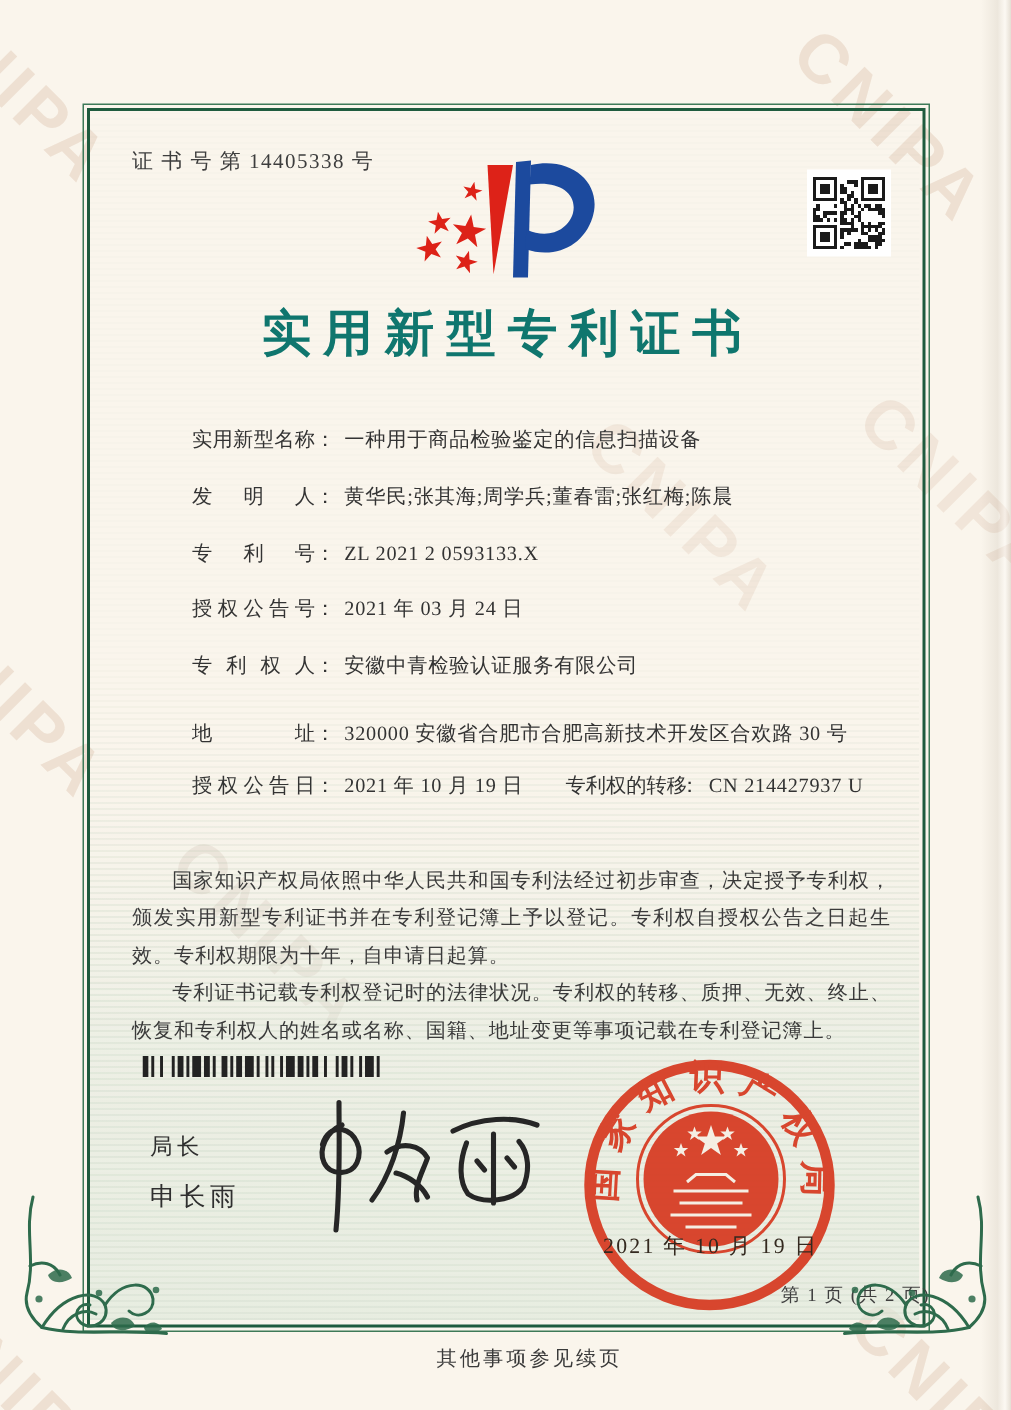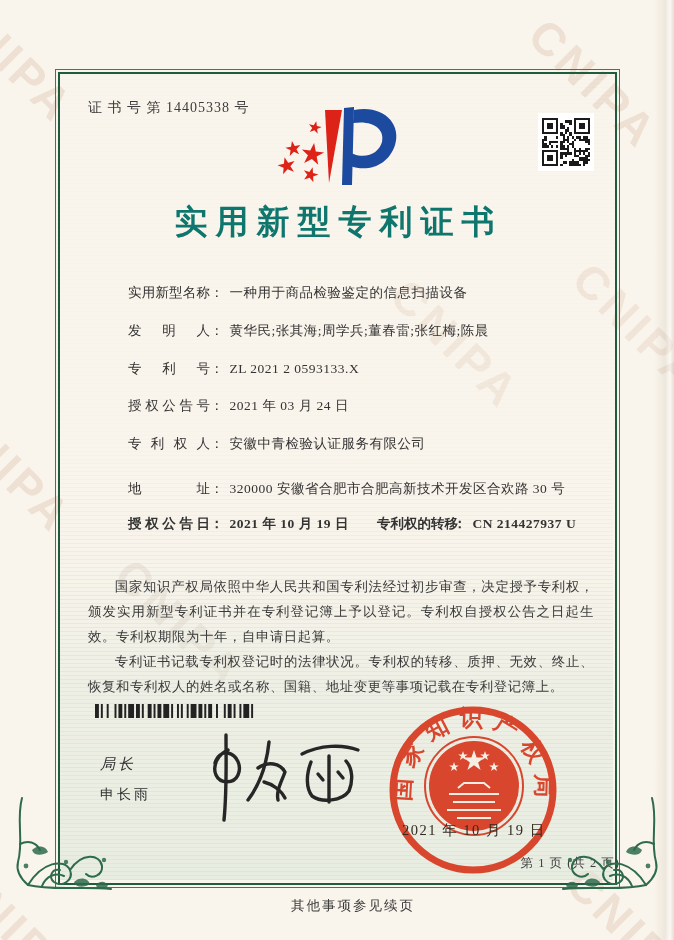--- a/index.html
+++ b/index.html
@@ -64,39 +64,39 @@
     background:#fff;display:flex;align-items:center;justify-content:center;
   }
   .title{
     position:absolute;left:57px;top:200px;width:563px;z-index:2;
     text-align:center;font-size:33px;font-weight:700;letter-spacing:8px;
     color:#0f766e;
   }
   
   .fields{position:absolute;left:88px;top:284px;width:508px;z-index:2;font-size:13.5px;color:#333;}
   .frow{position:absolute;left:0;width:508px;white-space:nowrap;margin-left:40px;}
-  .r1{top:0;}.r2{top:38px;}.r3{top:76px;}.r4{top:113px;}.r5{top:151px;}.r6{top:196px;}.r7{top:231px;font-weight:bold;}
+  .r1{top:0;}.r2{top:38px;}.r3{top:76px;}.r4{top:113px;}.r5{top:151px;}.r6{top:196px;}.r7{top:231px;}
   .flabel{
     display:inline-block;width:82px;color:#333;
     text-align:justify;text-align-last:justify;
   }
   .fcolon{display:inline-block;margin-right:6px;color:#333;}
   .fval{letter-spacing:0.5px;color:#333;}
   .col2{position:absolute;left:249px;top:0;}
   .col2 .flabel{width:76px;}
   
   .paras{position:absolute;left:88px;top:546px;width:506px;z-index:2;margin-top:28px;}
   .paras p{
     margin:0;text-indent:2em;text-align:justify;
     font-size:13.4px;line-height:25px;letter-spacing:0.6px;color:#3a3a3a;
   }
   
   .barcode{position:absolute;left:95px;top:704px;z-index:2;}
-  .issuer-title{position:absolute;left:100px;top:755px;z-index:2;font-size:15px;letter-spacing:3px;color:#2f2f2f;font-style:italic;}
-  .issuer-name{position:absolute;left:100px;top:786px;z-index:2;font-size:14px;letter-spacing:3px;color:#2f2f2f;}
+  .issuer-title{position:absolute;left:100px;top:755px;z-index:2;font-size:15px;letter-spacing:3px;color:#2f2f2f;}
+  .issuer-name{position:absolute;left:100px;top:786px;z-index:2;font-size:17px;letter-spacing:3px;color:#2f2f2f;}
   .signature{position:absolute;left:192px;top:730px;z-index:2;}
   .seal{position:absolute;left:385px;top:702px;z-index:2;opacity:0.93;}
   .seal-date{
     position:absolute;left:402px;top:821px;z-index:4;
     font-size:14.5px;letter-spacing:1.5px;color:#33291f;
   }
   .page-footer{
     position:absolute;left:57px;top:855px;width:563px;z-index:2;
     text-align:right;font-size:12.5px;letter-spacing:1px;color:#3f3f3f;
   }

